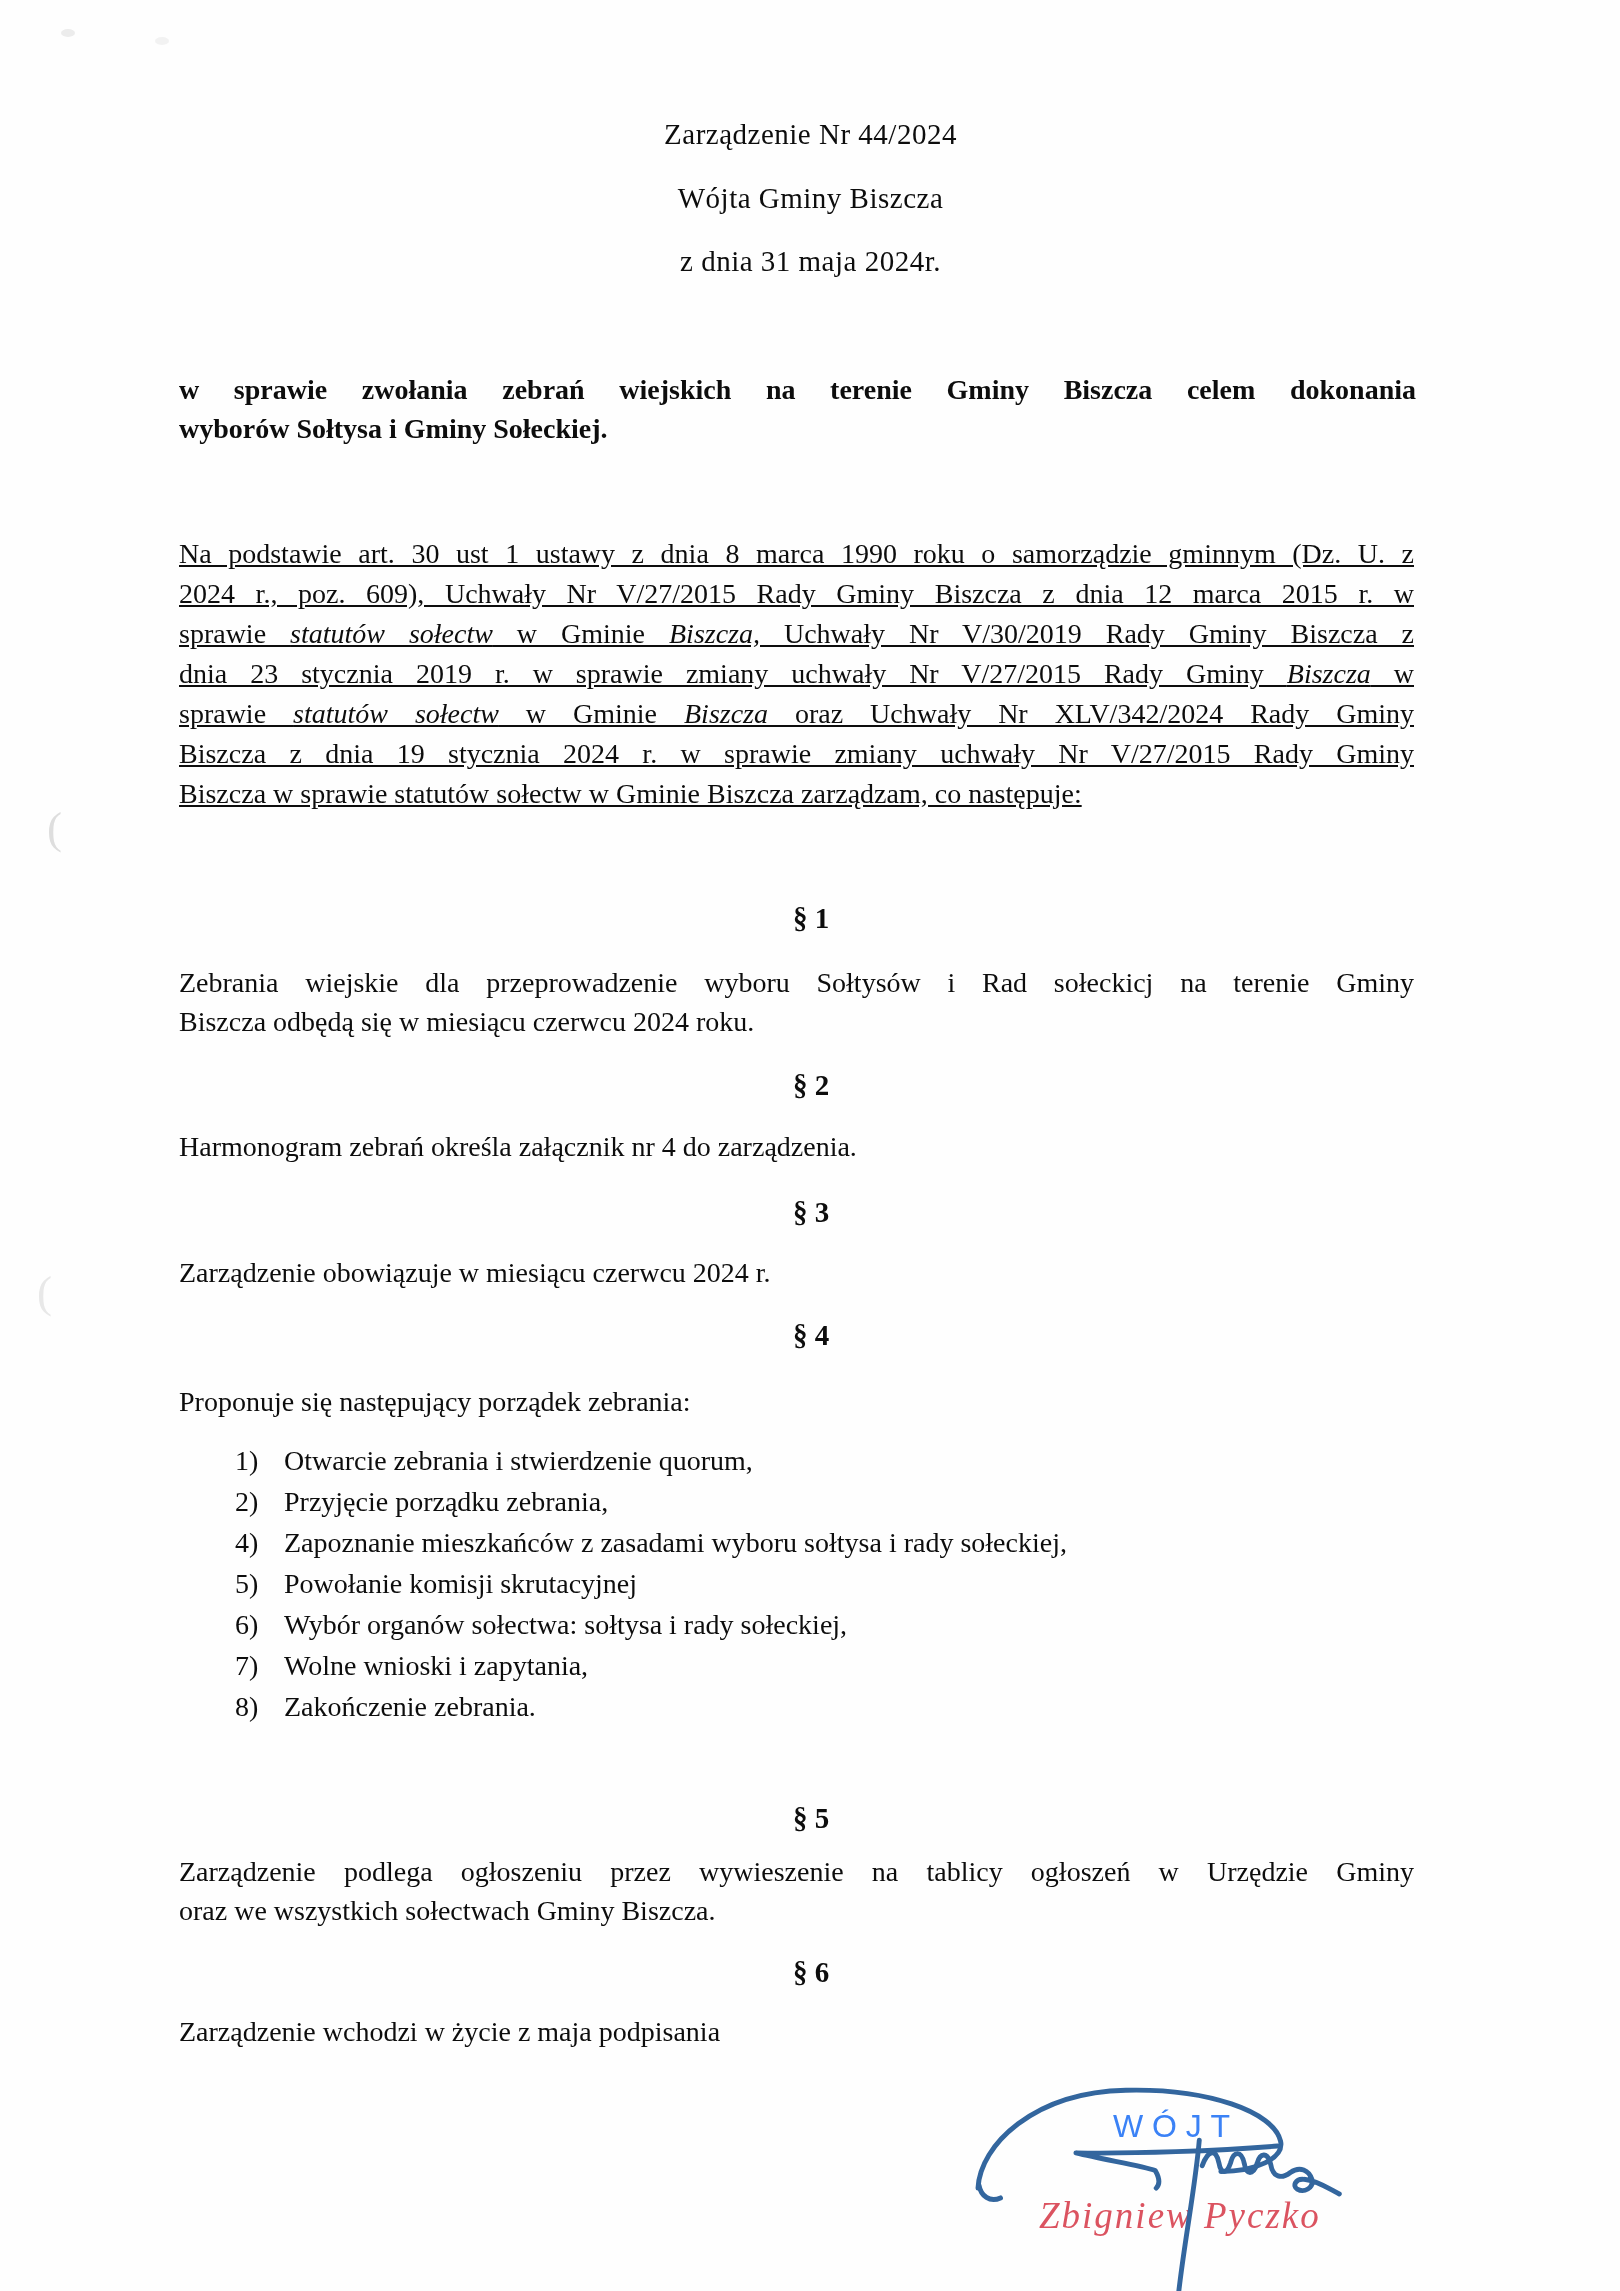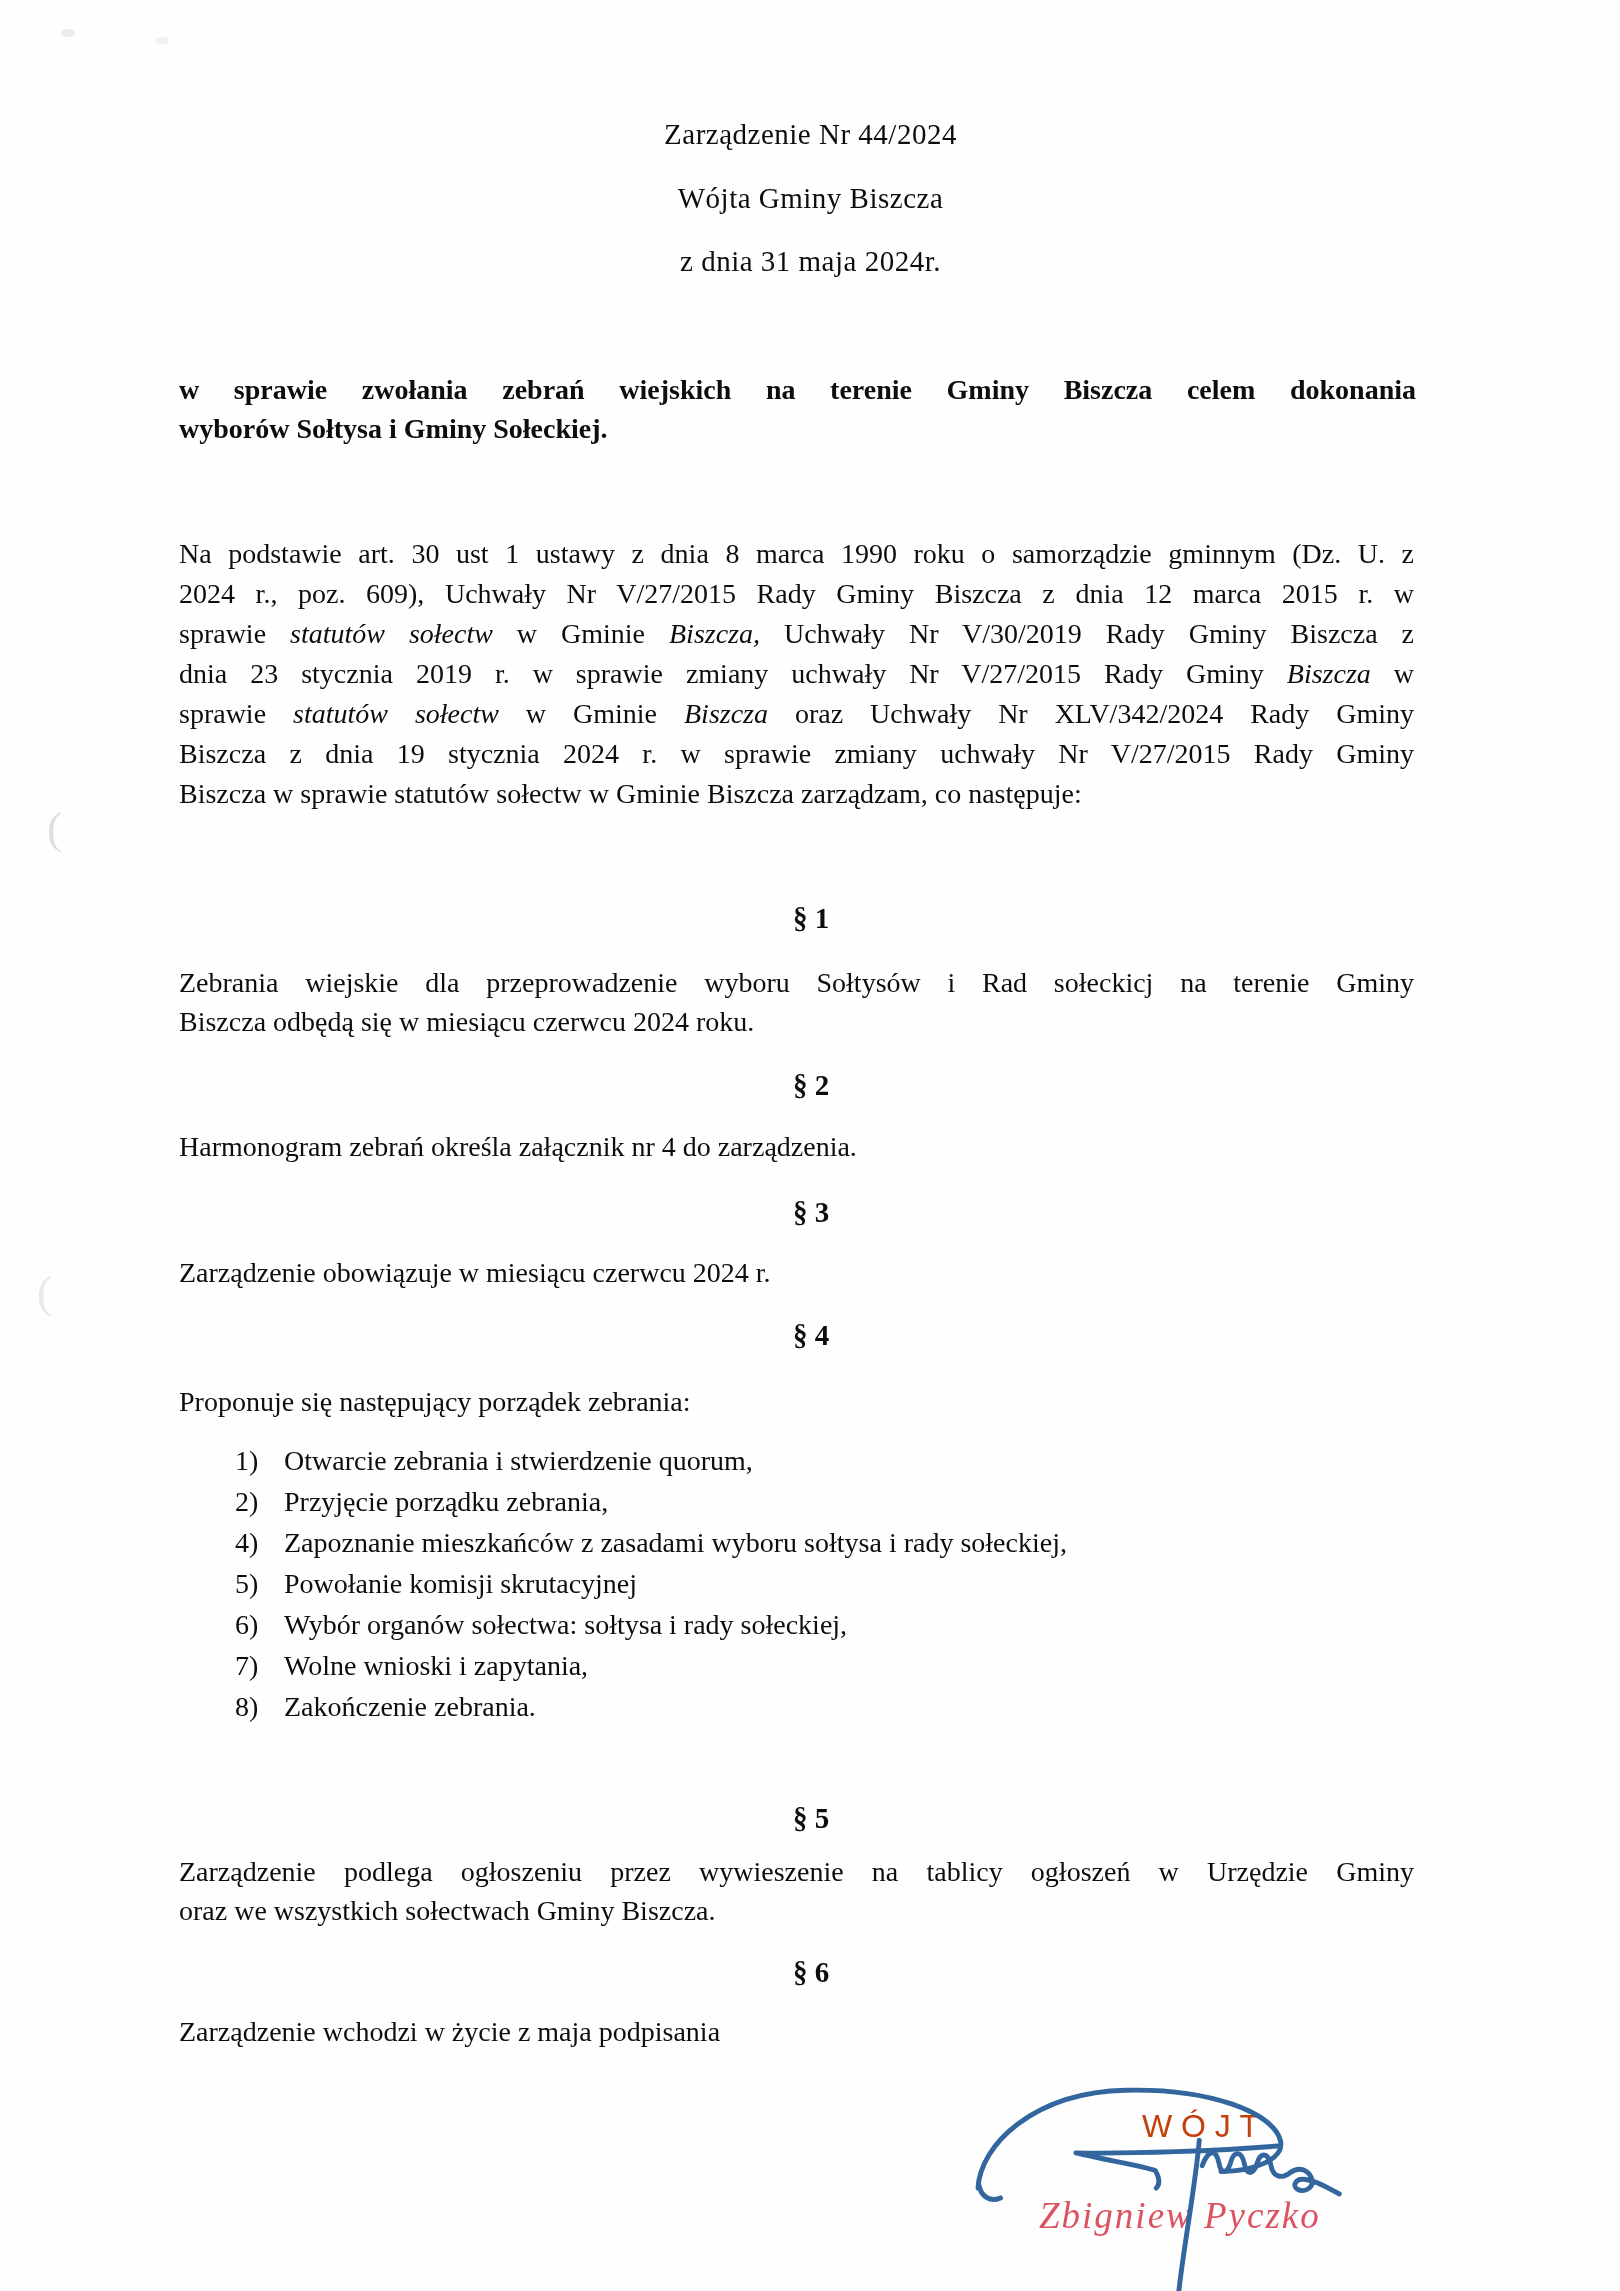--- a/index.html
+++ b/index.html
@@ -51,21 +51,21 @@
   .agenda-item .num{display:inline-block;margin-left:56px;width:49px;}
   
   .sig{
     left:931px;top:2049px;width:470px;height:243px;
   }
   .sig svg{position:absolute;left:0;top:0;}
   .stamp-title{
     position:absolute;left:182px;top:59px;
     font-family:"Liberation Sans", sans-serif;
     font-size:32px;letter-spacing:8.8px;
-    color:#c2410c;font-weight:400;margin-left:29px;
+    color:#3b82f6;font-weight:400;
   }
   .stamp-name{
     position:absolute;left:108px;top:145px;
     font-family:"Liberation Serif", serif;
     font-style:italic;
     font-size:37px;letter-spacing:2px;
     color:#db5360;
   }
   
   .artifact{
@@ -92,21 +92,21 @@
 
   <div class="abs title-line" style="top:115px;">Zarządzenie Nr 44/2024</div>
   <div class="abs title-line" style="top:179px;">Wójta Gminy Biszcza</div>
   <div class="abs title-line" style="top:242px;">z dnia 31 maja 2024r.</div>
 
   <div class="abs subject" style="top:370px;">
       <div class="tline jfull"><span>w sprawie zwołania zebrań wiejskich na terenie Gminy Biszcza celem dokonania</span></div>
       <div class="tline"><span>wyborów Sołtysa i Gminy Sołeckiej.</span></div>
     </div>
 
-  <div class="abs bodyblock legal" style="top:534px;">
+  <div class="abs bodyblock legal" style="top:534px;text-decoration:underline;">
       <div class="tline jfull"><span>Na podstawie art. 30 ust 1 ustawy z dnia 8 marca 1990 roku o samorządzie gminnym (Dz. U. z</span></div>
       <div class="tline jfull"><span>2024 r., poz. 609), Uchwały Nr V/27/2015 Rady Gminy Biszcza z dnia 12 marca 2015 r. w</span></div>
       <div class="tline jfull"><span>sprawie </span><i>statutów sołectw</i><span> w Gminie </span><i>Biszcza,</i><span> Uchwały Nr V/30/2019 Rady Gminy Biszcza z</span></div>
       <div class="tline jfull"><span>dnia 23 stycznia 2019 r. w sprawie zmiany uchwały Nr V/27/2015 Rady Gminy </span><i>Biszcza</i><span> w</span></div>
       <div class="tline jfull"><span>sprawie </span><i>statutów sołectw</i><span> w Gminie </span><i>Biszcza</i><span> oraz Uchwały Nr XLV/342/2024 Rady Gminy</span></div>
       <div class="tline jfull"><span>Biszcza z dnia 19 stycznia 2024 r. w sprawie zmiany uchwały Nr V/27/2015 Rady Gminy</span></div>
       <div class="tline"><span>Biszcza w sprawie statutów sołectw w Gminie Biszcza zarządzam, co następuje:</span></div>
     </div>
 
   <div class="abs sec-h" style="top:899px;">§ 1</div>

